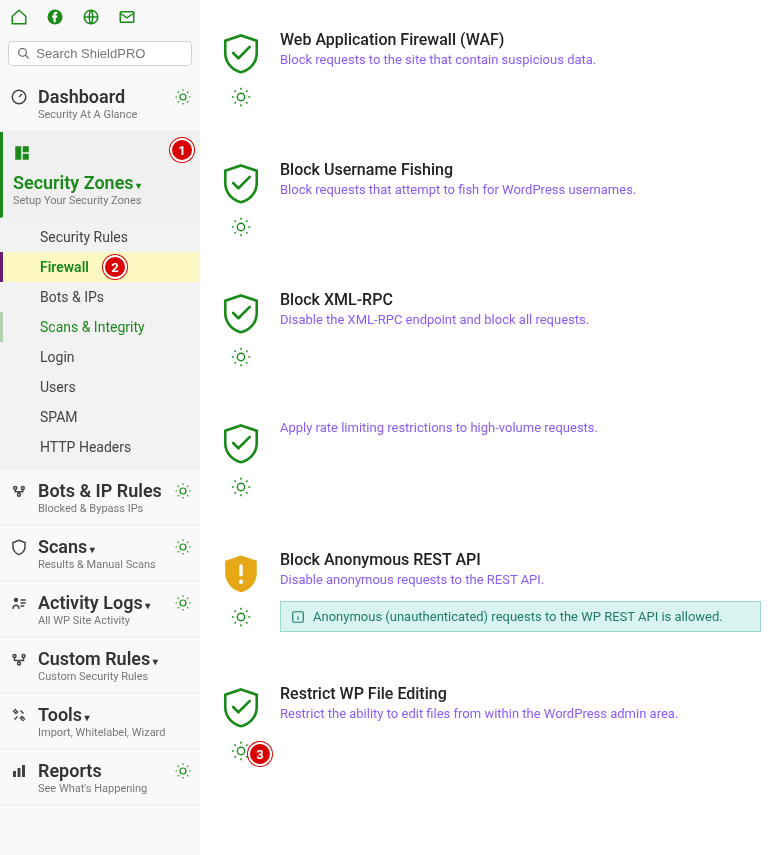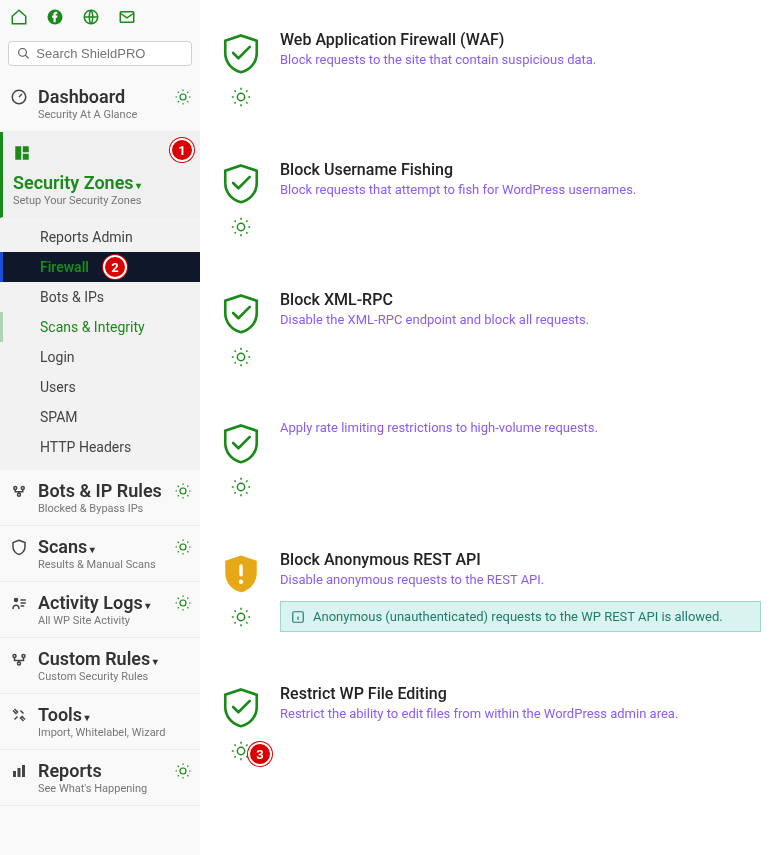--- a/index.html
+++ b/index.html
@@ -65,24 +65,24 @@
   
   .submenu { padding: 4px 0 8px 0; background:#f2f2f2;}
   .sub-item {
     padding: 7px 10px 7px 40px;
     font-size: 14px;
     color: #444;
     cursor: pointer;
     position: relative;
   }
   .sub-item.active {
-    background:#0f172a;
+    background:#fef9c3;
     color:#1a8a1a;
     font-weight:600;
-    border-left:3px solid #1d4ed8;
+    border-left:3px solid #701a75;
     padding-left:37px;
   }
   .sub-item.highlight { color:#1a8a1a; border-left:3px solid rgba(26,138,26,0.3); padding-left:37px;}
   
   .main {
     flex: 1;
     padding: 30px 20px;
     overflow-y: auto;
   }
   .card {
@@ -197,21 +197,21 @@
           <rect x="13" y="13" width="8" height="8"></rect>
         </svg></span>
     <div class="nav-text">
       <div class="nav-label caret">Security Zones</div>
       <div class="nav-sub">Setup Your Security Zones</div>
     </div>
     <div class="badge" style="top:6px; right:6px;">1</div>
   </div>
 
   <div class="submenu">
-    <div class="sub-item">Reports Admin</div>
+    <div class="sub-item">Security Rules</div>
     <div class="sub-item active" style="position:relative;">
       <span>Firewall</span>
       <div class="badge" style="top:3px; left:100px;">2</div>
     </div>
     <div class="sub-item">Bots &amp; IPs</div>
     <div class="sub-item highlight">Scans &amp; Integrity</div>
     <div class="sub-item">Login</div>
     <div class="sub-item">Users</div>
     <div class="sub-item">SPAM</div>
     <div class="sub-item">HTTP Headers</div>

